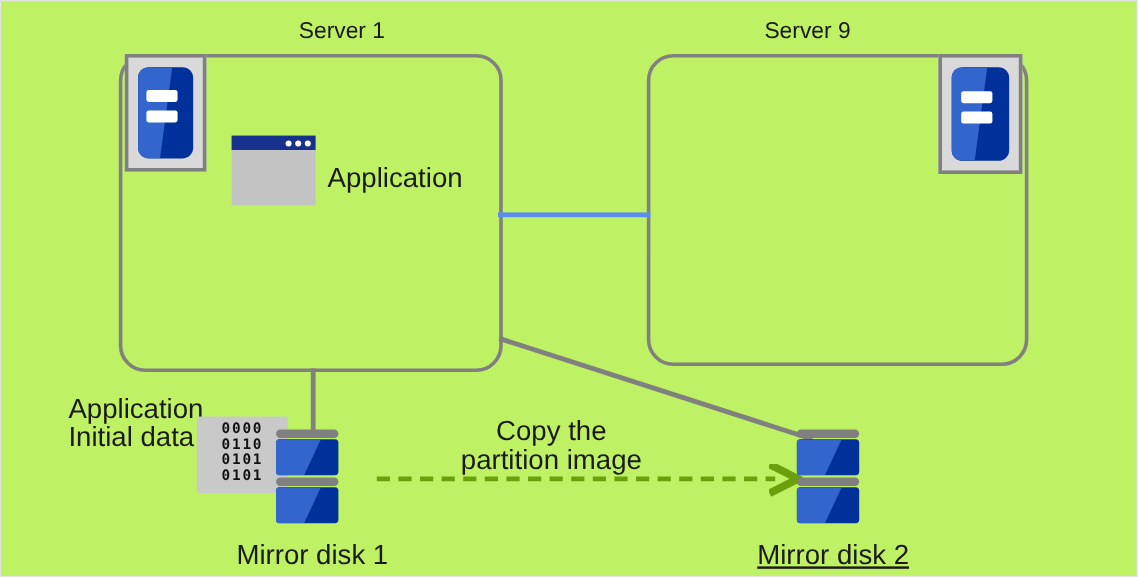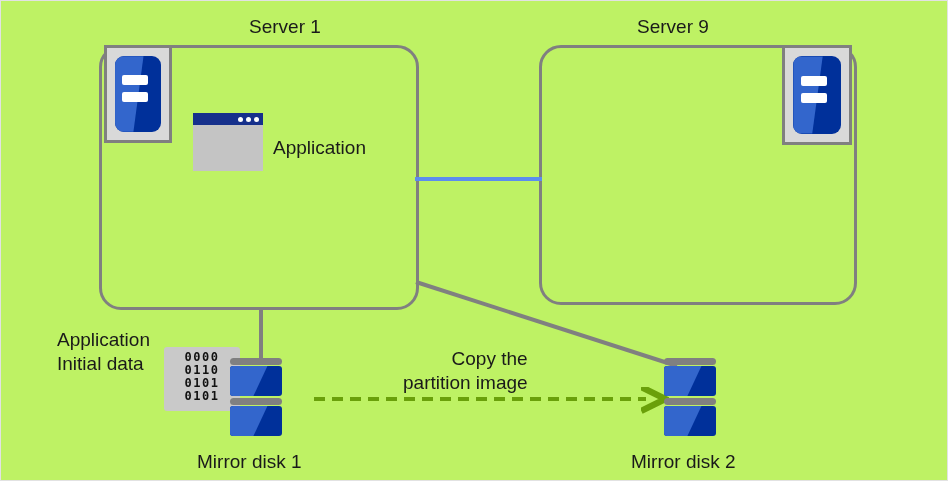--- a/index.html
+++ b/index.html
@@ -15,21 +15,21 @@
     border: 1px solid #e2e2e2;
     box-sizing: border-box;
     font-family: "Liberation Sans", sans-serif;
     overflow: hidden;
   }
 
   
   .label {
     position: absolute;
     color: #1a1a1a;
-    font-size: 19px;
+    font-size: 23px;
     line-height: 24px;
     white-space: pre-line;
   }
   .title-label { font-size: 19px; }
 
   
   .server-box {
     position: absolute;
     border: 3px solid #808080;
     border-radius: 22px;
@@ -208,33 +208,33 @@
 0101</div>
 
   <div class="disk-icon" style="left:229px; top:357px; width:52px; height:80px;">
     <div class="cap c1"></div>
     <div class="platter p1"></div>
     <div class="cap c2"></div>
     <div class="platter p2"></div>
   </div>
   <div class="label" style="left:196px; top:449px;text-align:center;">Mirror disk 1</div>
 
-  <div class="label" style="left:402px; top:346px; text-align:right;">Copy the
+  <div class="label" style="left:383px; top:346px; text-align:center;">Copy the
 partition image</div>
 
   <svg class="diag-svg">
     <defs>
       <marker id="greenArrow" markerWidth="7" markerHeight="7" refX="1.2" refY="3" orient="auto" markerUnits="strokeWidth">
         <path d="M0,0 L6,3 L0,6" fill="none" stroke="#6aa00a" stroke-width="1.6"></path>
       </marker>
     </defs>
     <line x1="313" y1="398" x2="645" y2="398" stroke="#6aa00a" stroke-width="4" stroke-dasharray="11,7" marker-end="url(#greenArrow)"></line>
   </svg>
 
   <div class="disk-icon" style="left:663px; top:357px; width:52px; height:80px;">
     <div class="cap c1"></div>
     <div class="platter p1"></div>
     <div class="cap c2"></div>
     <div class="platter p2"></div>
   </div>
-  <div class="label" style="left:630px; top:449px;">Mirror disk 2</div>
+  <div class="label" style="left:630px; top:449px;text-decoration:underline;">Mirror disk 2</div>
 
 </div>
 
 </body></html>

